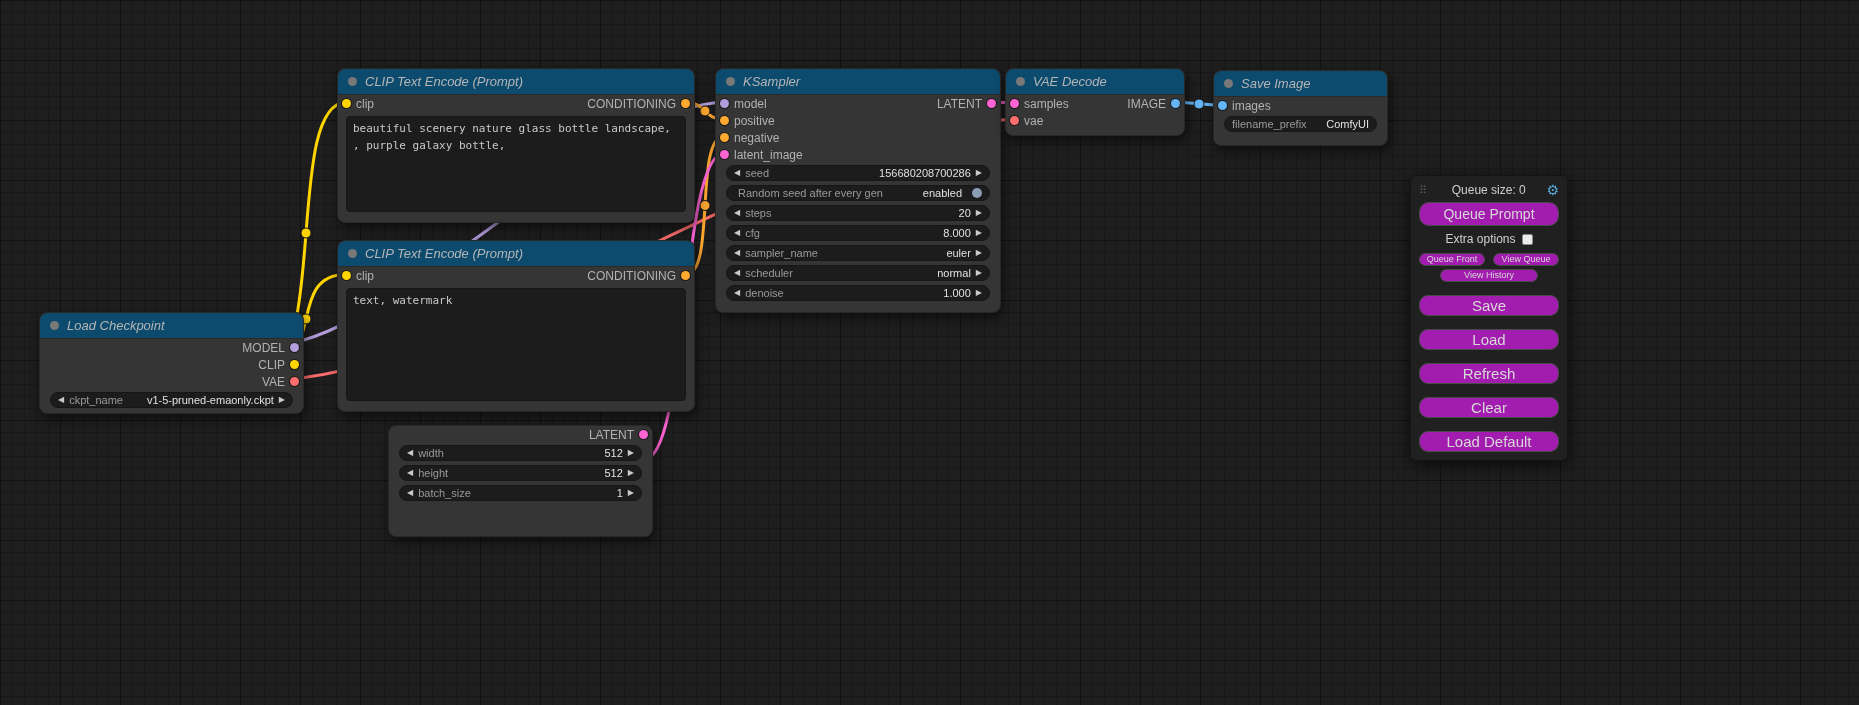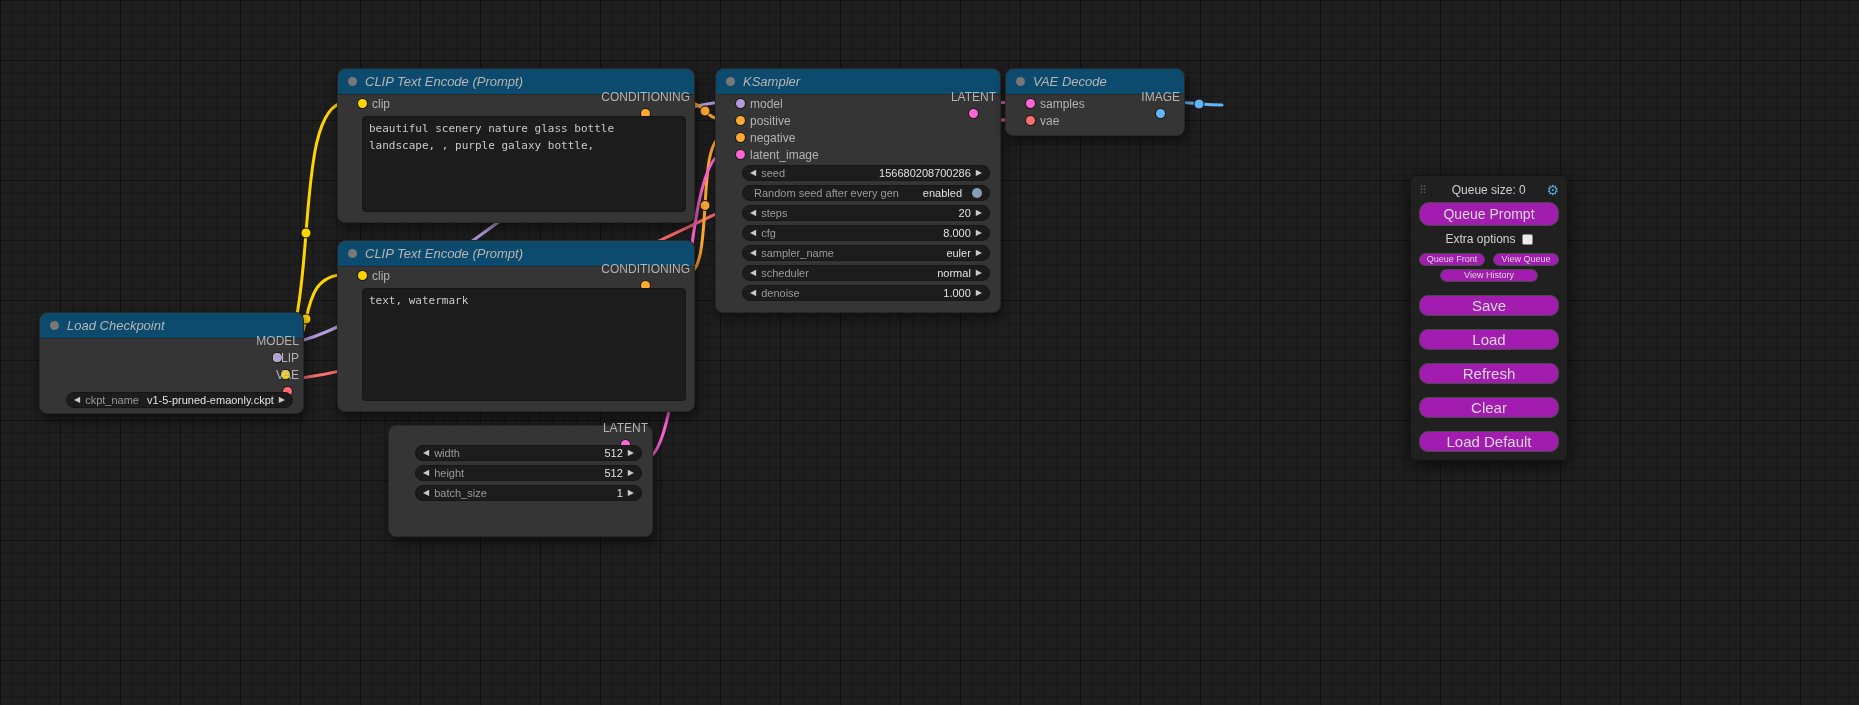--- a/index.html
+++ b/index.html
@@ -36,25 +36,25 @@
   .node-title {
     flex:0 0 26px; height:26px;
     display:flex; align-items:center; gap:8px;
     padding:0 10px;
     background:#0c4a6e;
     border-bottom:1px solid #2a2a2a;
     border-radius:8px 8px 0 0;
     color:#b5b5b5; font-size:13px; white-space:nowrap;font-style:italic;
   }
   .status-dot { width:9px; height:9px; border-radius:50%; background:#787878; flex:0 0 9px; }
-  .node-body { display:flex; flex-direction:column; flex:1; padding-bottom:4px;padding-left:16px; }
+  .node-body { display:flex; flex-direction:column; flex:1; padding-bottom:4px; }
   .slot-row { height:17px; flex:0 0 17px; display:flex; align-items:center; font-size:12px; color:#b2b2b2; }
   .slot { display:flex; align-items:center; gap:5px; white-space:nowrap; }
   .slot.in  { margin-left:4px; }
-  .slot.out { margin-left:auto; margin-right:4px;flex-direction:column; }
+  .slot.out { margin-left:auto; margin-right:4px; }
   .dot { width:9px; height:9px; border-radius:50%; box-shadow:0 0 0 1px rgba(0,0,0,0.5); }
   .c-model { background:#B39DDB; }
   .c-clip  { background:#FFD500; }
   .c-vae   { background:#FF6E6E; }
   .c-cond  { background:#FFA931; }
   .c-latent{ background:#FF64D5; }
   .c-image { background:#64B5F6; }
 
   .widget {
     height:16px; flex:0 0 16px;
@@ -345,20 +345,38 @@
       </div>
       <div class="slot-row">
         <span class="slot in">
           <span class="dot c-vae"></span>
           <span>vae</span>
         </span>
       </div>
     </div>
   </div>
 
+  <div class="node" id="node-save-image">
+    <div class="node-title">
+      <span class="status-dot"></span>
+      <span>Save Image</span>
+    </div>
+    <div class="node-body">
+      <div class="slot-row">
+        <span class="slot in">
+          <span class="dot c-image"></span>
+          <span>images</span>
+        </span>
+      </div>
+      <div class="widget">
+        <span class="wname">filename_prefix</span>
+        <span class="wvalue">ComfyUI</span>
+      </div>
+    </div>
+  </div>
 
   <div id="queue-panel">
     <div class="qp-header">
       <span class="qp-drag">⠿</span>
       <span class="qp-title">Queue size: 0</span>
       <span class="qp-gear">⚙</span>
     </div>
     <button class="qp-btn" id="queue-prompt-btn">Queue Prompt</button>
     <div class="qp-extra">
       <span>Extra options</span>

